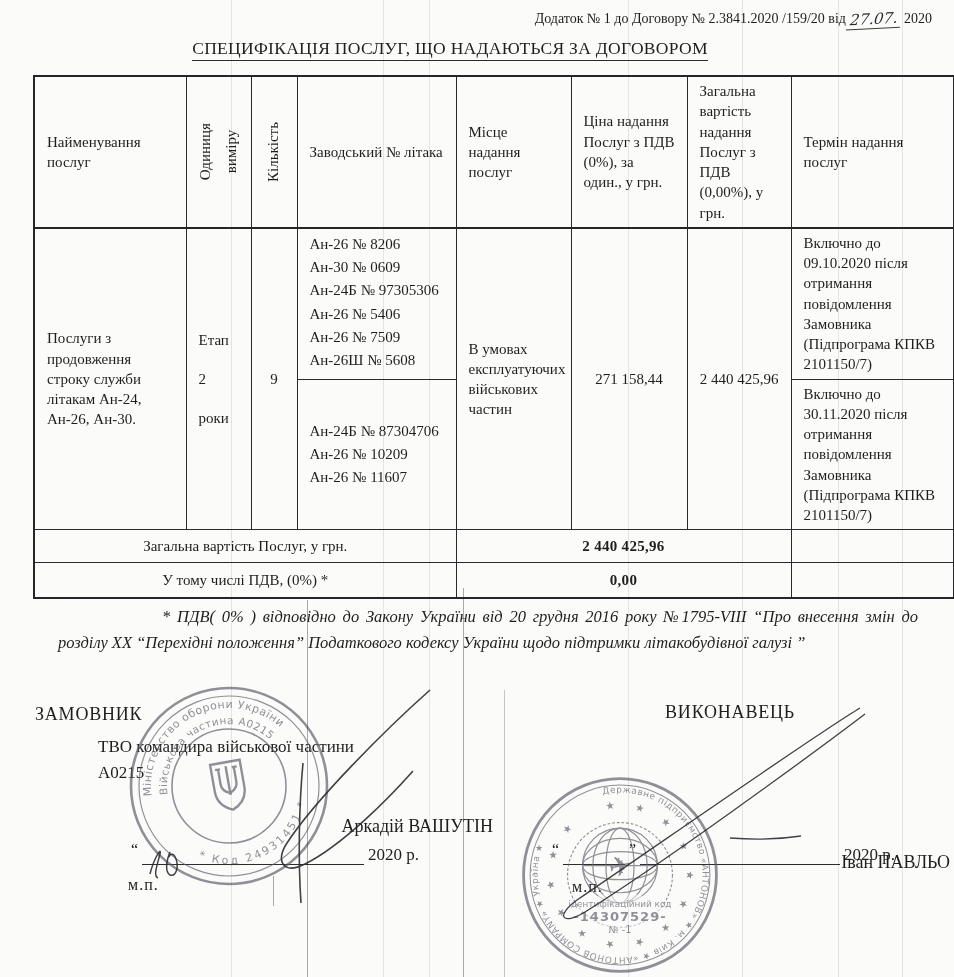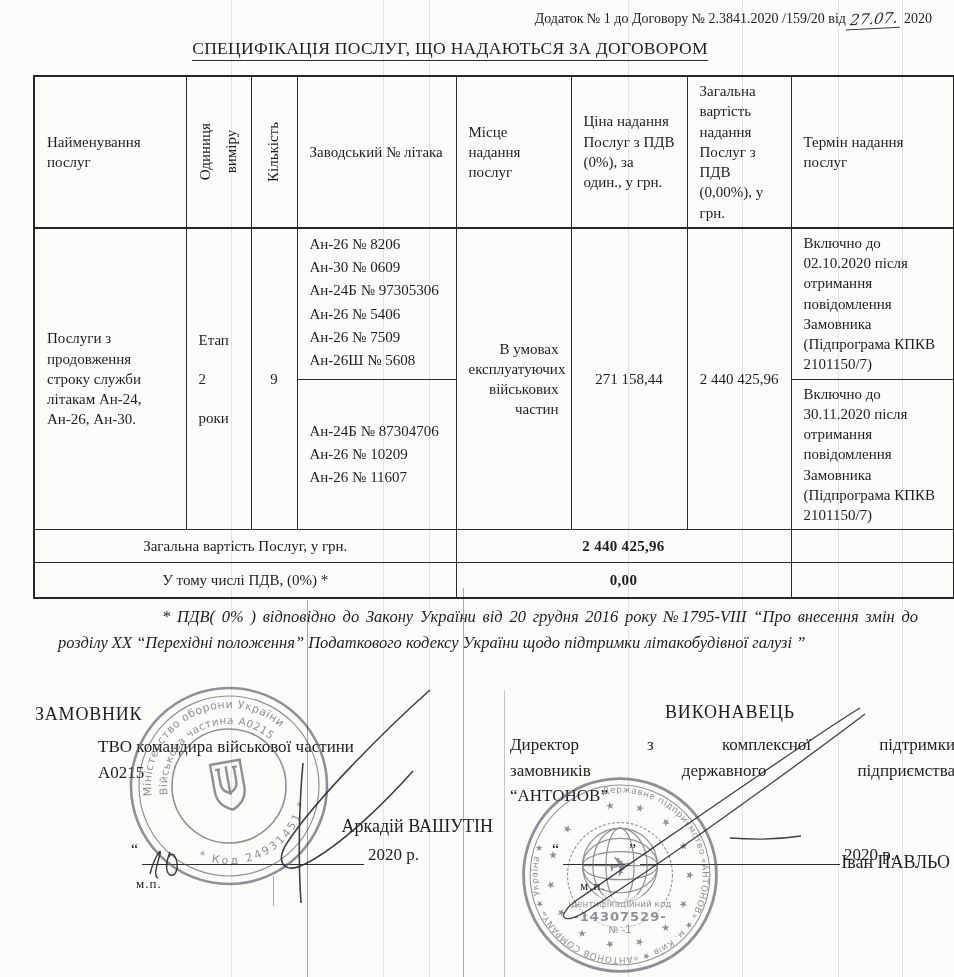--- a/index.html
+++ b/index.html
@@ -29,38 +29,38 @@
   td.c-vert{position:relative;padding:0;}
   .vwrap{position:absolute;inset:0;display:flex;align-items:center;justify-content:center;}
   .vtext{writing-mode:vertical-rl;transform:rotate(180deg);white-space:pre-line;font-size:15px;line-height:1.7;text-align:center;}
   td.c-srv{font-size:16px;line-height:1.5;padding-left:11px;}
   td.c-unit{font-size:16px;padding-left:7px;}
   td.c-unit .prelines{line-height:2.6;}
   td.c-qty{text-align:center;font-size:17px;}
   td.c-ser{font-size:15.5px;padding:6px 4px 4px 9px;}
   td.c-ser.top{vertical-align:top;margin-left:30px;}
   .prelines{white-space:pre-line;line-height:1.55;}
-  td.c-place{text-align:right;font-size:15px;line-height:1.45;padding:4px 3px;}
+  td.c-place{text-align:left;font-size:15px;line-height:1.45;padding:4px 3px;}
   td.c-price{text-align:center;font-size:15px;padding:2px;}
   td.c-term{vertical-align:top;font-size:14.5px;line-height:1.35;padding:5px 5px 4px 7px;}
   tr.r-total td{padding:3px 6px;}
   td.t-label{text-align:center;font-size:16px;}
   td.t-value{text-align:center;font-size:17px;font-weight:bold;letter-spacing:.3px;}
   
   .footnote{position:absolute;left:58px;top:604px;width:860px;font-size:16.5px;line-height:1.6;text-align:justify;text-indent:104px;z-index:2;font-style:italic;}
   
   .sig-role{position:absolute;font-size:18px;letter-spacing:.8px;z-index:2;}
   .sig-pos{position:absolute;font-size:17px;line-height:1.5;z-index:2;}
   .jline{text-align:justify;text-align-last:justify;}
   .sig-name{position:absolute;font-size:18px;text-align:right;z-index:2;}
   .date-row{position:absolute;display:flex;align-items:flex-end;gap:4px;z-index:2;font-size:17px;}
   .date-row .q{font-size:16px;position:relative;top:-6px;}
   .dline{border-bottom:1.4px solid #2c2c2c;height:1px;}
   .dline.grow{flex:1;}
-  .seal-note{position:absolute;font-size:13px;letter-spacing:1px;z-index:2;margin-left:8px;}
+  .seal-note{position:absolute;font-size:16px;letter-spacing:1px;z-index:2;}
   
   svg.stamp{position:absolute;z-index:5;opacity:.66;filter:blur(.35px);}
   svg.sig{position:absolute;z-index:6;}
   .stamp text{font-family:"DejaVu Sans",sans-serif;}
 </style>
 </head>
 <body>
 
 <div class="page">
 
@@ -143,21 +143,21 @@
 Ан-26 № 5406
 Ан-26 № 7509
 Ан-26Ш № 5608</div>
           </td>
       <td rowspan="2" class="c-place">
             <div>В умовах експлуатуючих військових частин</div>
           </td>
       <td rowspan="2" class="c-price">271 158,44</td>
       <td rowspan="2" class="c-price">2 440 425,96</td>
       <td class="c-term">
-            <div>Включно до 02.10.2020 після отримання повідомлення Замовника (Підпрограма КПКВ 2101150/7)</div>
+            <div>Включно до 09.10.2020 після отримання повідомлення Замовника (Підпрограма КПКВ 2101150/7)</div>
           </td>
     </tr>
     <tr style="height:148px">
       <td class="c-ser">
             <div class="prelines">Ан-24Б № 87304706
 Ан-26 № 10209
 Ан-26 № 11607</div>
           </td>
       <td class="c-term">
             <div>Включно до 30.11.2020 після отримання повідомлення Замовника (Підпрограма КПКВ 2101150/7)</div>
@@ -223,25 +223,20 @@
   </svg>
 
   <svg class="sig" style="left:140px;top:838px" width="48" height="48" viewBox="0 0 48 48">
     <g stroke="#2c2c32" fill="none" stroke-width="1.5" opacity=".9">
       <path d="M 10,36 C 14,20 22,8 20,16 C 17,28 13,38 18,40"></path>
       <path d="M 30,14 C 26,24 25,34 30,37 C 36,39 39,29 36,21 C 34,15 30,15 29,19"></path>
     </g>
   </svg>
 
   <div class="sig-role" style="left:510px;top:702px;width:440px;text-align:center">ВИКОНАВЕЦЬ</div>
-  <div class="sig-pos" style="left:510px;top:732px;width:445px">
-    <div class="jline">Директор з комплексної підтримки</div>
-    <div class="jline">замовників державного підприємства</div>
-    <div>“АНТОНОВ”</div>
-  </div>
   <div class="sig-name" style="left:510px;top:852px;width:440px">Іван ПАВЛЬО</div>
   <div class="date-row" style="left:552px;top:845px;width:343px">
     <span class="q">“</span>
     <span class="dline" style="width:62px"></span>
     <span class="q">”</span>
     <span class="dline grow"></span>
     <span>2020 р.</span>
   </div>
   <div class="seal-note" style="left:572px;top:878px">м.п.</div>
 

